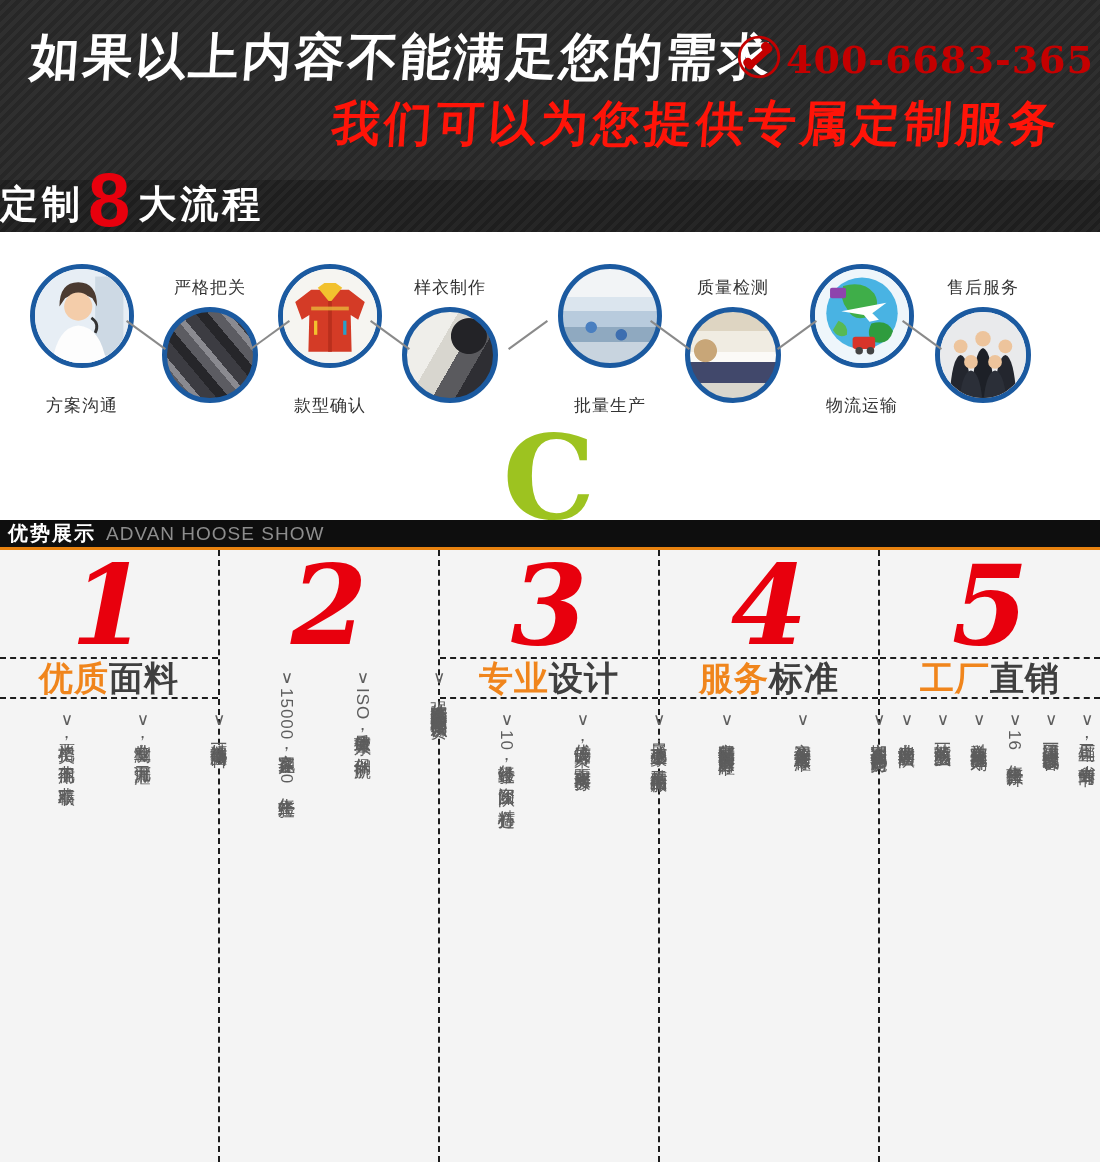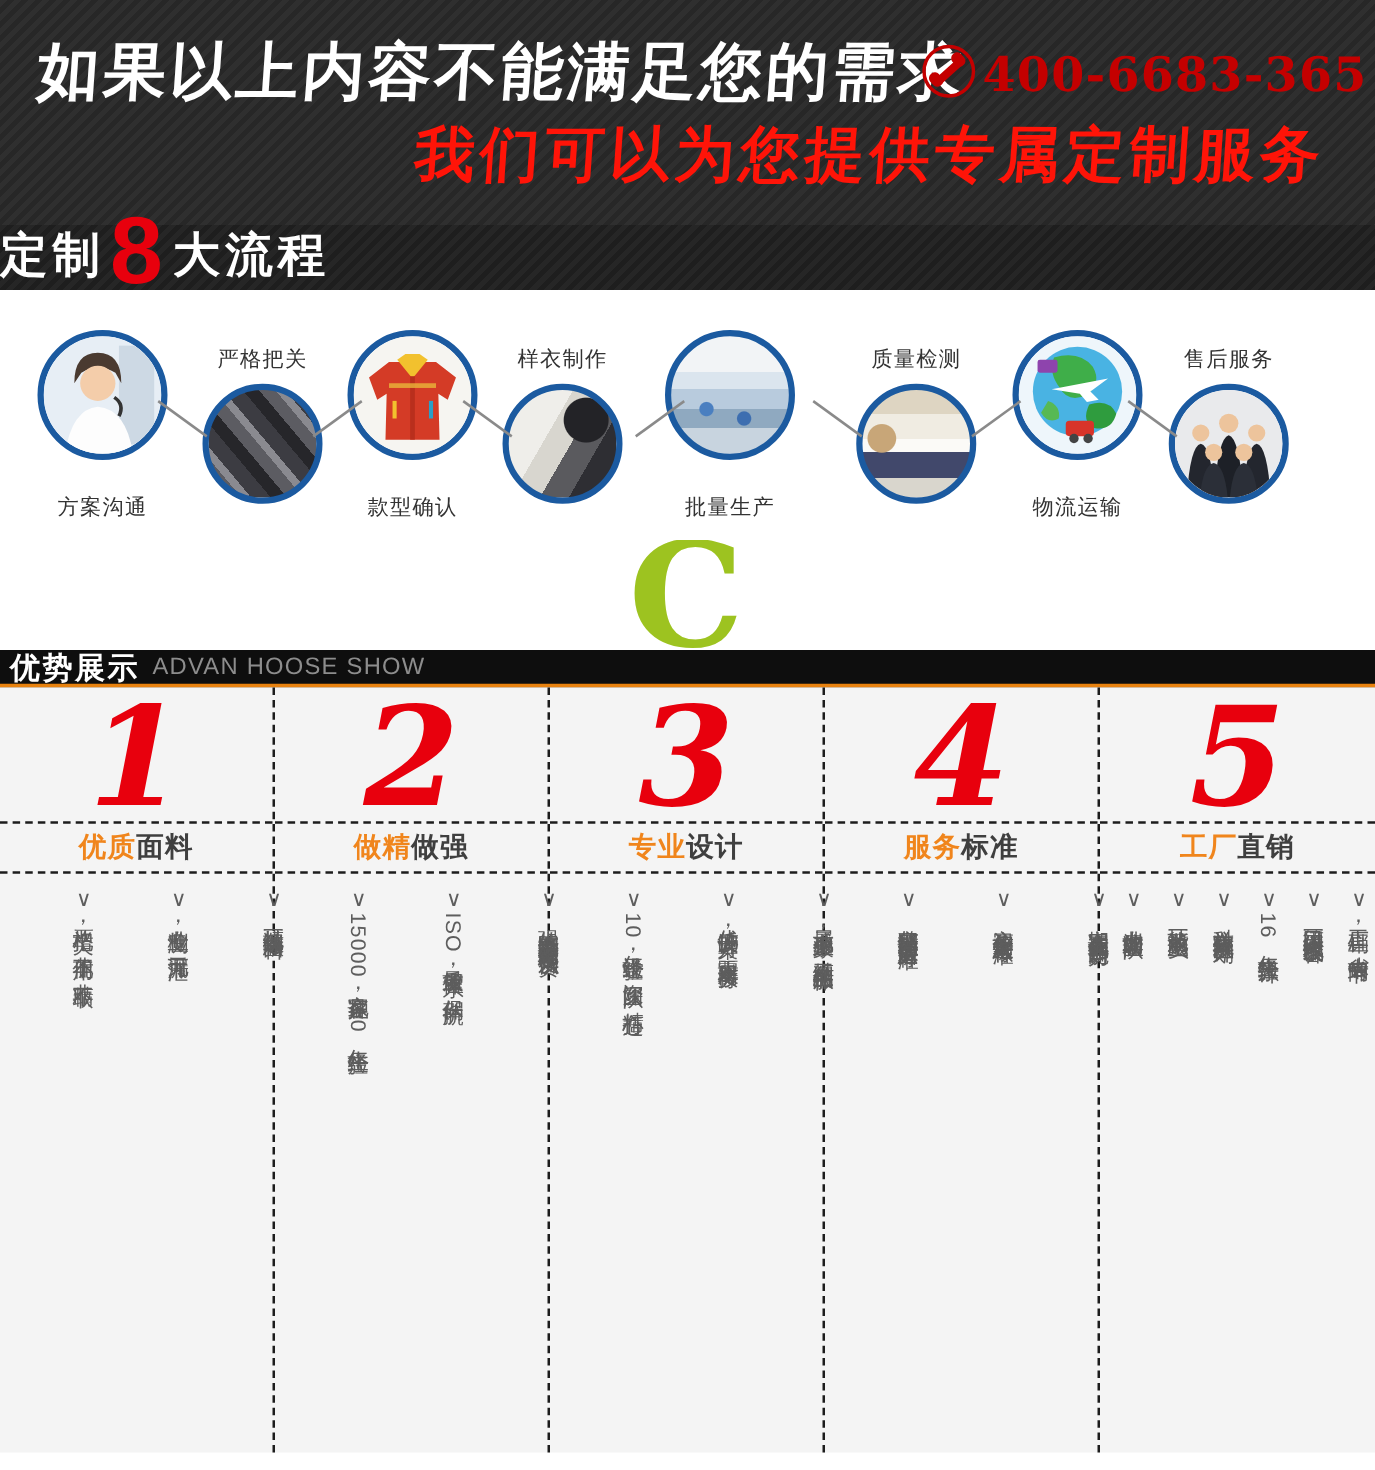--- a/index.html
+++ b/index.html
@@ -52,31 +52,31 @@
   .choose{width:1100px;height:88px;background:#fff;display:flex;justify-content:center;align-items:flex-start;}
   .bigC{font-family:"DejaVu Serif",serif;font-weight:bold;font-size:116px;line-height:90px;color:#9dc320;margin-right:2px;}
   .choose-cn{font-family:"DejaVu Serif",serif;font-weight:bold;font-size:42px;line-height:46px;
     color:#111;letter-spacing:3px;}
   .choose-en{font-family:"DejaVu Serif",serif;font-weight:bold;font-size:54px;line-height:42px;
     color:#f39702;letter-spacing:7px;word-spacing:36px;}
 
   
   .adv-bar{width:1100px;height:27px;background:#0e0e0e;border-bottom:3px solid #e8820f;
     box-sizing:content-box;display:flex;align-items:center;gap:10px;padding-left:8px;}
-  .adv-cn{color:#fff;font-size:24px;font-weight:bold;letter-spacing:2px;}
+  .adv-cn{color:#fff;font-size:20px;font-weight:bold;letter-spacing:2px;}
   .adv-en{color:#8d8d8d;font-size:19px;letter-spacing:1px;}
 
   
   .grid{display:flex;width:1100px;height:612px;background:#f4f4f4;}
   .col{width:220px;box-sizing:border-box;}
   .col:not(:last-child){border-right:2px dashed #1c1c1c;}
   .num{height:107px;text-align:center;color:#e8000d;
     font-family:"DejaVu Serif",serif;font-style:italic;font-weight:bold;font-size:110px;line-height:112px;}
   .col-header{border-top:2px dashed #1c1c1c;border-bottom:2px dashed #1c1c1c;
-    height:38px;line-height:38px;text-align:center;font-size:22px;font-weight:bold;letter-spacing:1px;white-space:nowrap;}
+    height:38px;line-height:38px;text-align:center;font-size:34px;font-weight:bold;letter-spacing:1px;white-space:nowrap;}
   .col-header .hl{color:#f0851c;}
   .col-header .rest{color:#3f3f3f;}
   .points{height:446px;writing-mode:vertical-rl;text-orientation:mixed;
     padding:10px 24px 0 0;font-size:17px;color:#5d5d5d;letter-spacing:1px;}
   .point{margin-left:56px;line-height:1.18;}
   .col.tight .points{padding-right:12px;}
   .col.tight .point{margin-left:16px;}
   .check{text-orientation:upright;}
 </style>
 </head>
@@ -140,21 +140,21 @@
         </svg>
       </div>
       <div class="step-label">款型确认</div>
     </div>
 
     <div class="step down" style="left:395px">
       <div class="step-label">样衣制作</div>
       <div class="photo photo-sewing"></div>
     </div>
 
-    <div class="step up" style="left:529px">
+    <div class="step up" style="left:555px">
       <div class="photo photo-factory"></div>
       <div class="step-label">批量生产</div>
     </div>
 
     <div class="step down" style="left:678px">
       <div class="step-label">质量检测</div>
       <div class="photo photo-inspect"></div>
     </div>
 
     <div class="step up" style="left:807px">
@@ -219,21 +219,20 @@
       <div class="col-header"><span class="hl">优质</span><span class="rest">面料</span></div>
       <div class="points">
         <div class="point"><span class="check">∨</span><span>精挑细选每一款面料</span></div>
         <div class="point"><span class="check">∨</span><span>专业检测，无漏可泄</span></div>
         <div class="point"><span class="check">∨</span><span>严格把关，非优不用　非精不取</span></div>
       </div>
     </div>
 
     <div class="col">
       <div class="num">2</div>
-      <div class="col-header"><span class="hl">做精</span><span class="rest">做强</span></div>
       <div class="points">
         <div class="point"><span class="check">∨</span><span>强大的生产能力科学灵活的生产管理制度知识供货</span></div>
         <div class="point"><span class="check">∨</span><span>ISO质量管理体系，保驾护航</span></div>
         <div class="point"><span class="check">∨</span><span>15000家客户见证，10年生产经验</span></div>
       </div>
     </div>
 
     <div class="col">
       <div class="num">3</div>
       <div class="col-header"><span class="hl">专业</span><span class="rest">设计</span></div>

